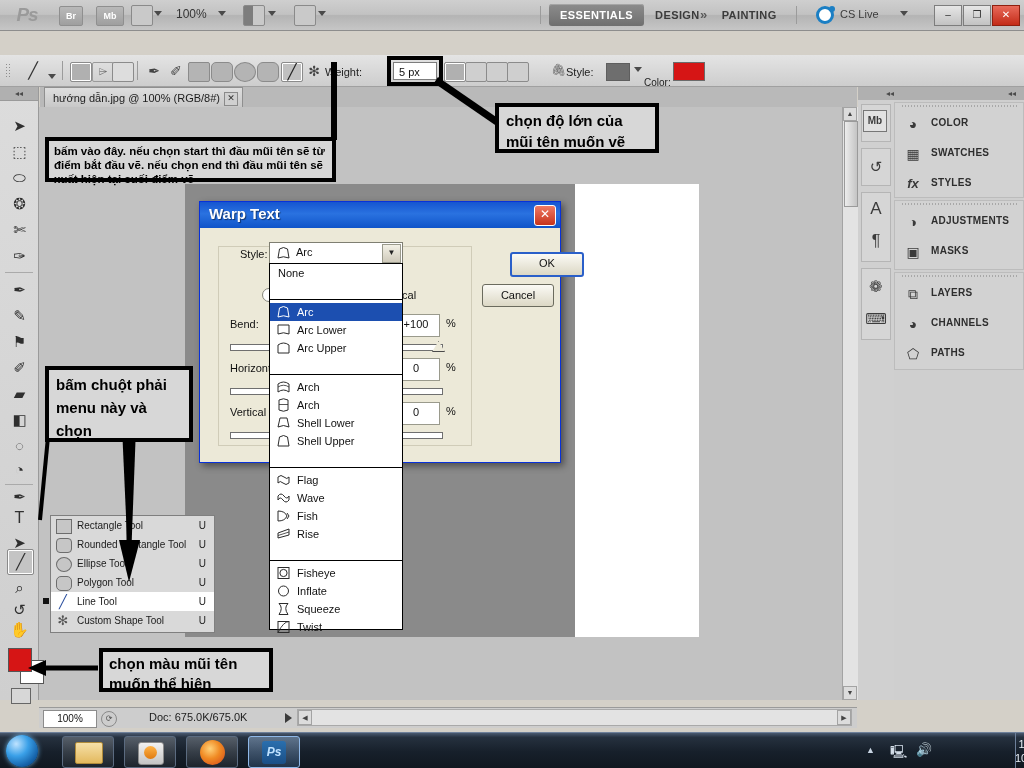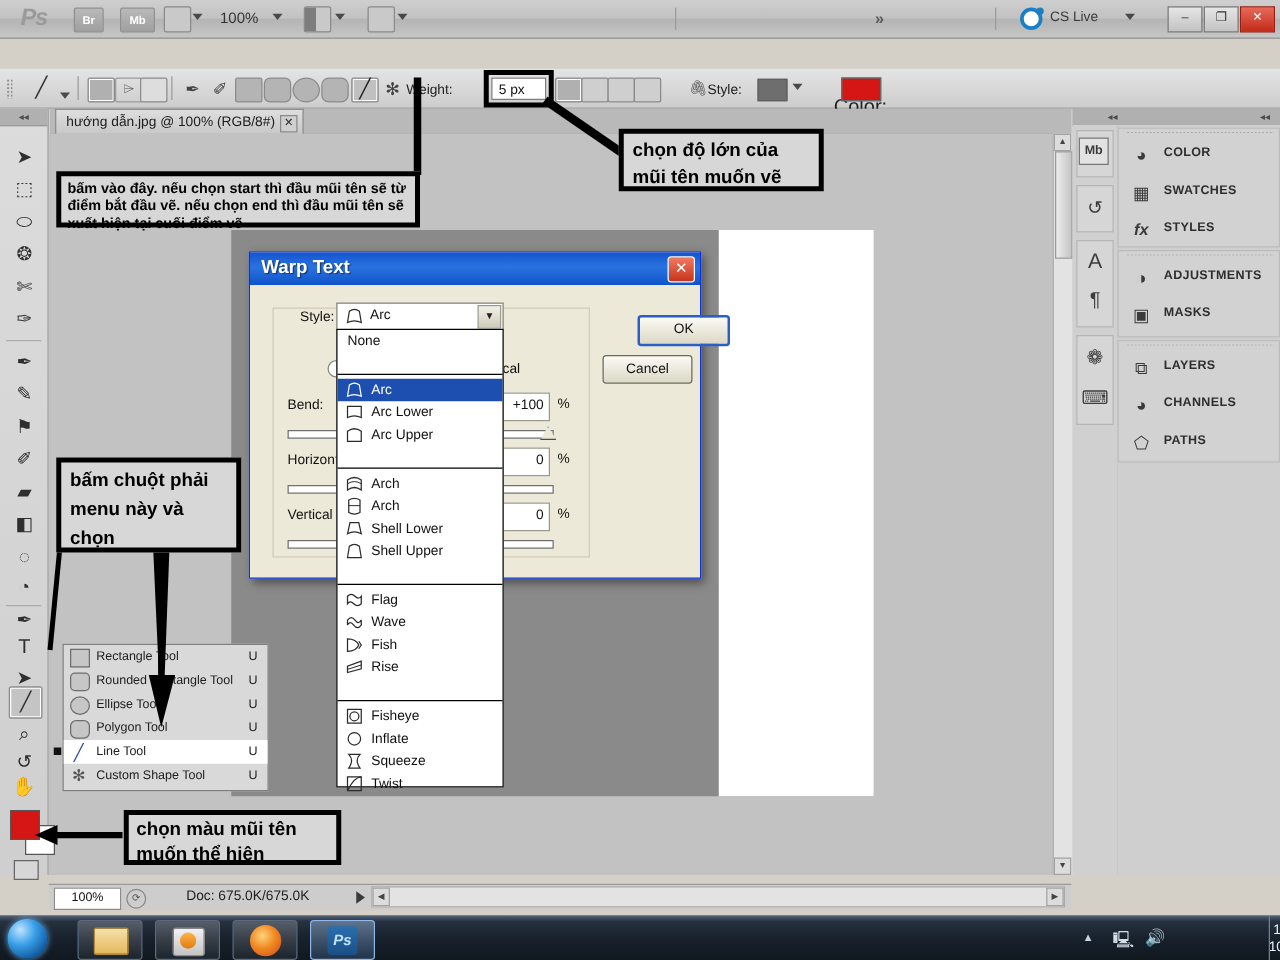--- a/index.html
+++ b/index.html
@@ -49,21 +49,21 @@
   .grip{position:absolute;left:5px;top:8px;width:5px;height:16px;
     background-image:radial-gradient(#8d8d8d 40%,transparent 41%);background-size:3px 3px;}
   .opt-toolthumb{position:absolute;left:20px;top:6px;width:26px;height:20px;}
   .sh-icon{position:absolute;top:7px;width:20px;height:18px;border:1px solid #8b8b8b;background:#c8c8c8;border-radius:2px;}
   .sh-icon.on{background:#b0b0b0;box-shadow:inset 0 0 0 1px #fff;}
   .wt-label{position:absolute;left:325px;top:11px;font-size:11px;color:#222;}
   .wt-field{position:absolute;left:393px;top:62px;width:44px;height:18px;background:#fff;border:1px solid #7d7d7d;
     font-size:11px;color:#111;line-height:18px;padding-left:5px;box-sizing:border-box;}
   .style-lbl{position:absolute;left:566px;top:11px;font-size:11px;color:#222;}
   .style-sw{position:absolute;left:606px;top:8px;width:22px;height:16px;background:#6e6e6e;border:1px solid #5e5e5e;}
-  .color-lbl{position:absolute;left:644px;top:22px;font-size:16px;color:#222;margin-left:23px;}
+  .color-lbl{position:absolute;left:644px;top:22px;font-size:10px;color:#222;}
   .color-sw{position:absolute;left:673px;top:7px;width:30px;height:17px;background:#d61515;border:1px solid #6a6a6a;}
   .clip-ic{position:absolute;left:551px;top:8px;width:10px;height:16px;color:#555;font-size:12px;}
 
   
   .doctabrow{position:absolute;left:40px;top:87px;width:817px;height:20px;background:#b9b9b9;border-bottom:1px solid #8f8f8f;}
   .doctab{position:absolute;left:4px;top:0;height:20px;line-height:20px;padding:0 22px 0 8px;font-size:11px;color:#1c1c1c;
     background:linear-gradient(to bottom,#dedede,#c8c8c8);border:1px solid #8f8f8f;border-bottom:none;box-sizing:border-box;}
   .doctab-x{position:absolute;right:4px;top:4px;width:12px;height:12px;border:1px solid #8a8a8a;background:#d0d0d0;
     font-size:9px;line-height:10px;text-align:center;color:#333;}
 
@@ -116,21 +116,21 @@
   .dlg{position:absolute;left:199px;top:201px;width:360px;height:260px;background:#ece9d8;
     border:1px solid #0831d9;box-shadow:3px 3px 7px rgba(0,0,0,.45);}
   .dlg-tb{position:absolute;left:0;top:0;width:100%;height:26px;
     background:linear-gradient(to bottom,#1555d0 0%,#2a72e0 45%,#0f54c9 100%);}
   .dlg-title{position:absolute;left:9px;top:3px;font-size:15px;font-weight:bold;color:#fff;text-shadow:1px 1px 1px rgba(0,0,0,.5);}
   .dlg-x{position:absolute;right:4px;top:3px;width:20px;height:19px;border:1px solid #fff;border-radius:3px;
     background:linear-gradient(to bottom,#f07a63,#c6341c);color:#fff;font-size:12px;font-weight:bold;text-align:center;line-height:17px;}
   .dlg-fs{position:absolute;left:18px;top:44px;width:252px;height:198px;border:1px solid #d0ccb8;}
   .lbl{position:absolute;font-size:11px;color:#111;}
   .dlg-field{position:absolute;height:23px;background:#fff;border:1px solid #9a9a8c;font-size:11px;color:#111;
-    line-height:18px;text-align:right;padding-right:4px;box-sizing:border-box;}
+    line-height:18px;text-align:center;padding-right:4px;box-sizing:border-box;}
   .slider{position:absolute;height:5px;background:#fff;border:1px solid #6f6f6f;}
   .sl-knob{position:absolute;width:11px;height:9px;background:#ece9d8;
     clip-path:polygon(50% 0,100% 100%,0 100%);border:1px solid #4a4a4a;}
   .btn{position:absolute;width:70px;height:21px;background:linear-gradient(to bottom,#fbfaf5,#dcd8c5);
     border:1px solid #6b6b5e;border-radius:3px;font-size:11px;color:#111;text-align:center;line-height:20px;}
   .btn.def{border:2px solid #2a5fc9;line-height:18px;margin-left:28px;}
   .radio{position:absolute;width:12px;height:12px;border-radius:50%;border:1px solid #85857a;background:#fff;}
 
   
   .ddbox{position:absolute;left:269px;top:242px;width:132px;height:21px;background:#fff;border:1px solid #7f7f72;}
@@ -191,20 +191,25 @@
     <div class="zoomlbl">100%</div>
     <div class="tb-caret" style="left:218px;"></div>
 
     <div class="tb-icnbox" style="left:243px;background:linear-gradient(to right,#7d7d7d 45%,#c9c9c9 46%);"></div>
     <div class="tb-caret" style="left:268px;"></div>
 
     <div class="tb-icnbox" style="left:294px;"></div>
     <div class="tb-caret" style="left:318px;"></div>
 
     <div class="divider-v" style="left:540px;"></div>
+    <div class="tabs-group">
+      <div class="wtab sel">ESSENTIALS</div>
+      <div class="wtab">DESIGN</div>
+      <div class="wtab">PAINTING</div>
+    </div>
     <div class="chevrons">»</div>
     <div class="divider-v" style="left:796px;"></div>
     <div class="cslive-ic"></div>
     <div class="cslive">CS Live</div>
     <div class="tb-caret" style="left:900px;"></div>
 
     <div class="wbtns">
       <div class="wbtn">–</div>
       <div class="wbtn">❐</div>
       <div class="wbtn close">✕</div>

